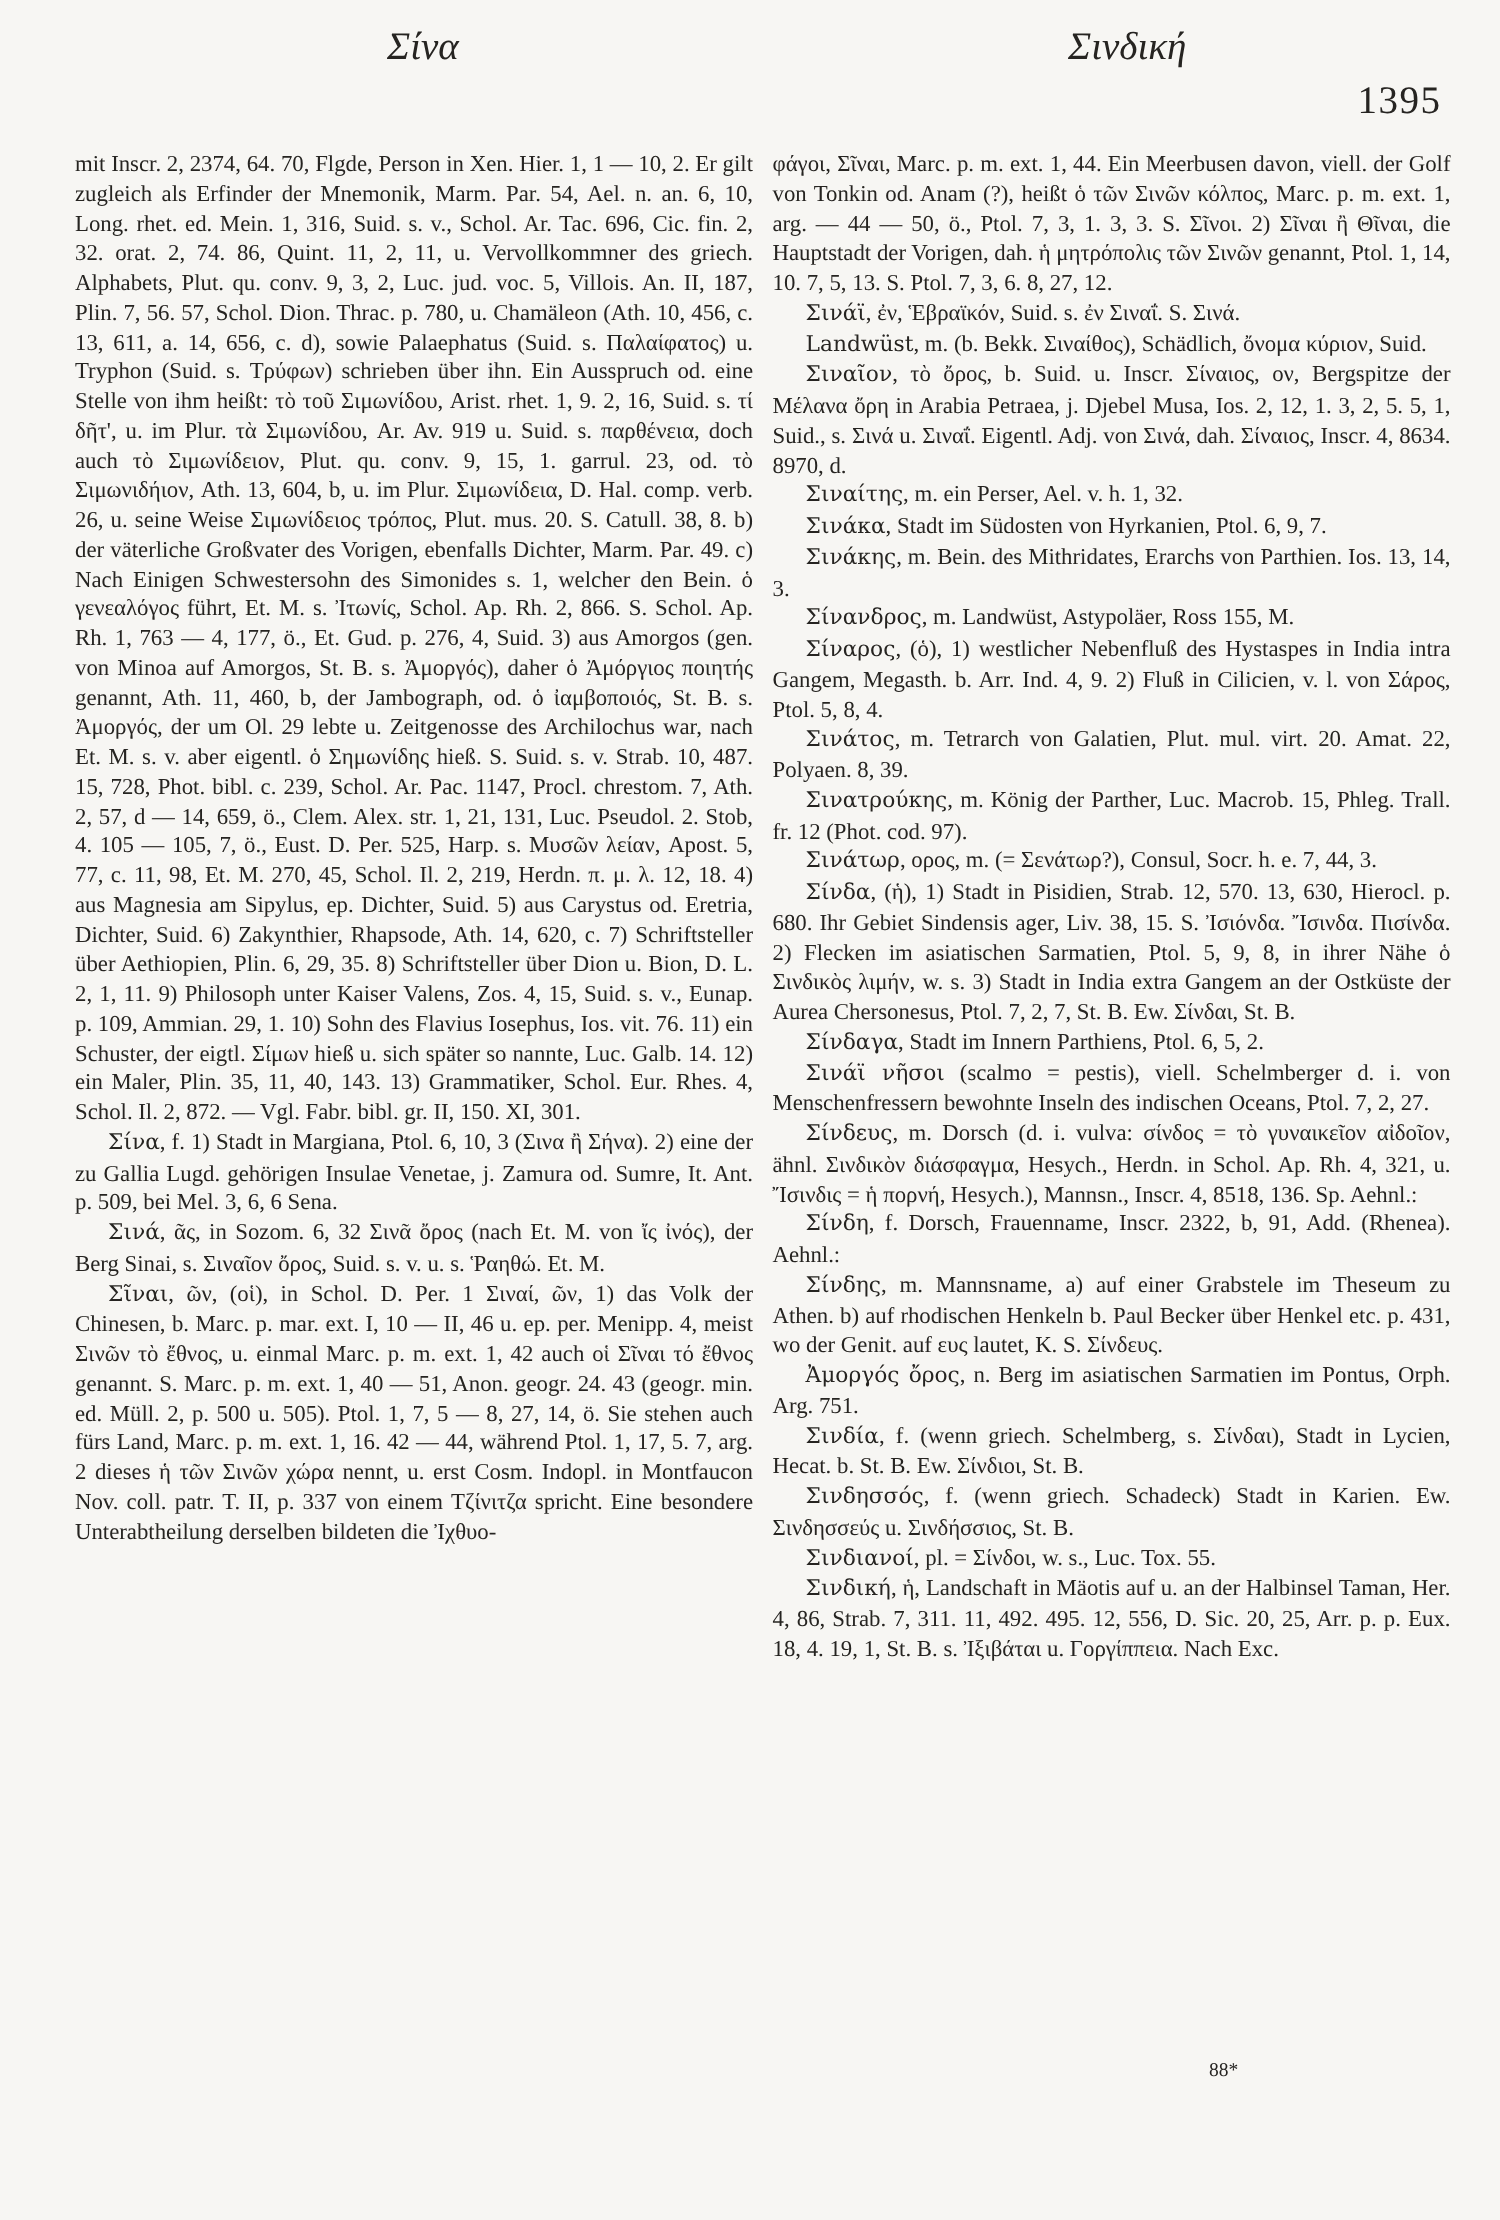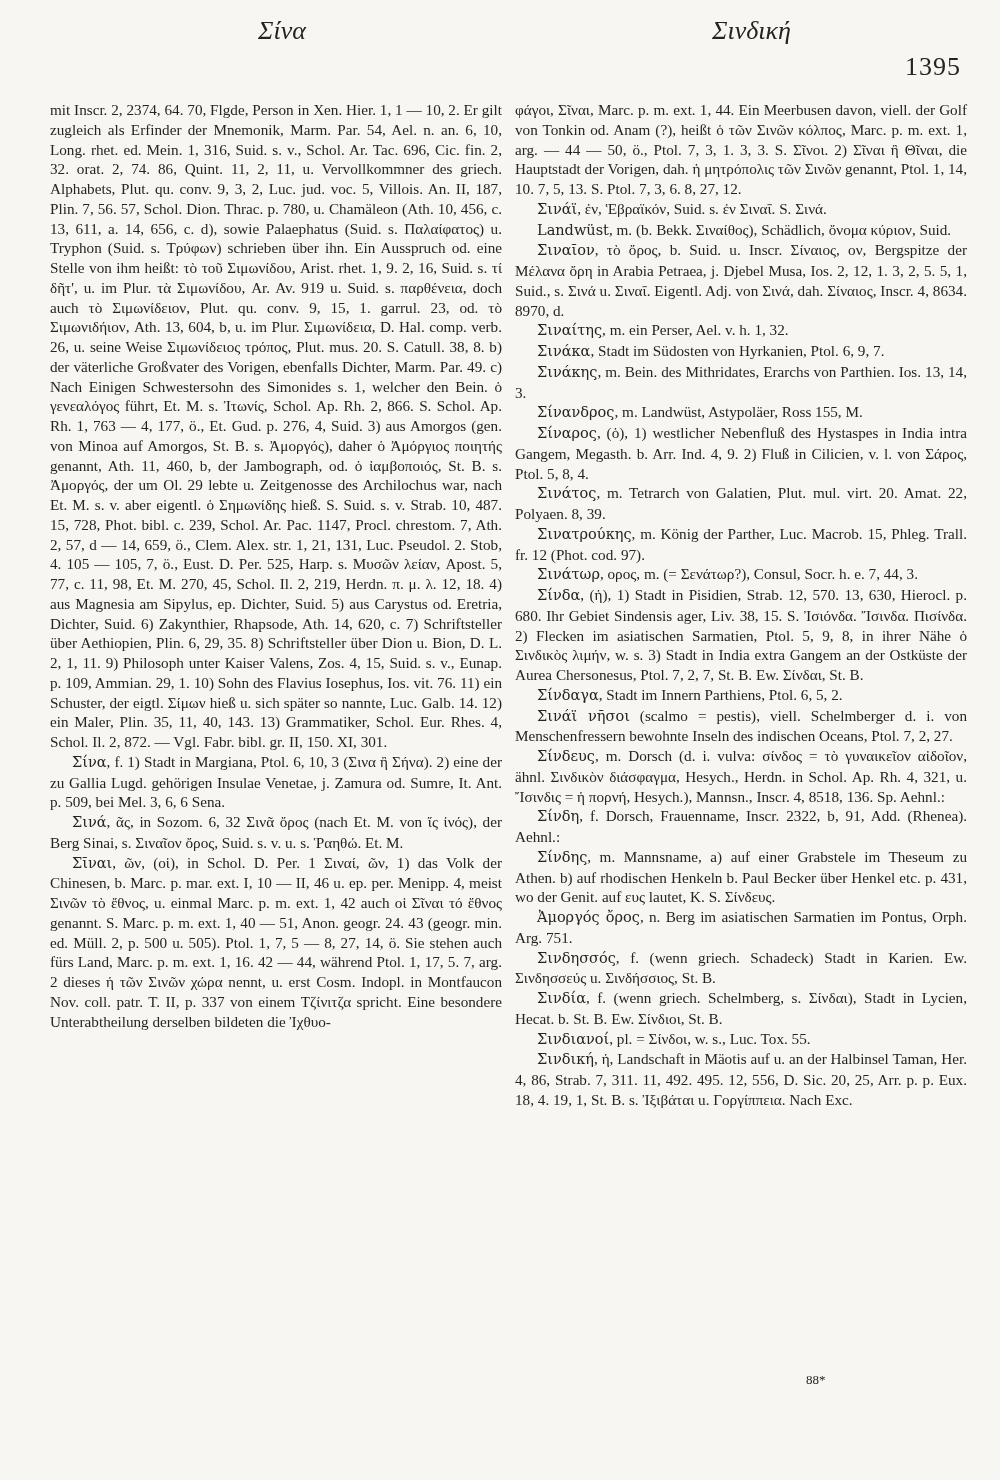--- a/index.html
+++ b/index.html
@@ -55,21 +55,21 @@
         <p class="entry"><span class="head">Σινάτος</span><span>, m. Tetrarch von Galatien, Plut. mul. virt. 20. Amat. 22, Polyaen. 8, 39.</span></p>
         <p class="entry"><span class="head">Σινατρούκης</span><span>, m. König der Parther, Luc. Macrob. 15, Phleg. Trall. fr. 12 (Phot. cod. 97).</span></p>
         <p class="entry"><span class="head">Σινάτωρ</span><span>, ορος, m. (= Σενάτωρ?), Consul, Socr. h. e. 7, 44, 3.</span></p>
         <p class="entry"><span class="head">Σίνδα</span><span>, (ἡ), 1) Stadt in Pisidien, Strab. 12, 570. 13, 630, Hierocl. p. 680. Ihr Gebiet Sindensis ager, Liv. 38, 15. S. Ἰσιόνδα. Ἴσινδα. Πισίνδα. 2) Flecken im asiatischen Sarmatien, Ptol. 5, 9, 8, in ihrer Nähe ὁ Σινδικὸς λιμήν, w. s. 3) Stadt in India extra Gangem an der Ostküste der Aurea Chersonesus, Ptol. 7, 2, 7, St. B. Ew. Σίνδαι, St. B.</span></p>
         <p class="entry"><span class="head">Σίνδαγα</span><span>, Stadt im Innern Parthiens, Ptol. 6, 5, 2.</span></p>
         <p class="entry"><span class="head">Σινάϊ νῆσοι</span><span> (scalmo = pestis), viell. Schelmberger d. i. von Menschenfressern bewohnte Inseln des indischen Oceans, Ptol. 7, 2, 27.</span></p>
         <p class="entry"><span class="head">Σίνδευς</span><span>, m. Dorsch (d. i. vulva: σίνδος = τὸ γυναικεῖον αἰδοῖον, ähnl. Σινδικὸν διάσφαγμα, Hesych., Herdn. in Schol. Ap. Rh. 4, 321, u. Ἴσινδις = ἡ πορνή, Hesych.), Mannsn., Inscr. 4, 8518, 136. Sp. Aehnl.:</span></p>
         <p class="entry"><span class="head">Σίνδη</span><span>, f. Dorsch, Frauenname, Inscr. 2322, b, 91, Add. (Rhenea). Aehnl.:</span></p>
         <p class="entry"><span class="head">Σίνδης</span><span>, m. Mannsname, a) auf einer Grabstele im Theseum zu Athen. b) auf rhodischen Henkeln b. Paul Becker über Henkel etc. p. 431, wo der Genit. auf ευς lautet, K. S. Σίνδευς.</span></p>
         <p class="entry"><span class="head">Ἀμοργός ὄρος</span><span>, n. Berg im asiatischen Sarmatien im Pontus, Orph. Arg. 751.</span></p>
+        <p class="entry"><span class="head">Σινδία</span><span>, f. (wenn griech. Schelmberg, s. Σίνδαι), Stadt in Lycien, Hecat. b. St. B. Ew. Σίνδιοι, St. B.</span></p>
         <p class="entry"><span class="head">Σινδησσός</span><span>, f. (wenn griech. Schadeck) Stadt in Karien. Ew. Σινδησσεύς u. Σινδήσσιος, St. B.</span></p>
-        <p class="entry"><span class="head">Σινδία</span><span>, f. (wenn griech. Schelmberg, s. Σίνδαι), Stadt in Lycien, Hecat. b. St. B. Ew. Σίνδιοι, St. B.</span></p>
         <p class="entry"><span class="head">Σινδιανοί</span><span>, pl. = Σίνδοι, w. s., Luc. Tox. 55.</span></p>
         <p class="entry"><span class="head">Σινδική</span><span>, ἡ, Landschaft in Mäotis auf u. an der Halbinsel Taman, Her. 4, 86, Strab. 7, 311. 11, 492. 495. 12, 556, D. Sic. 20, 25, Arr. p. p. Eux. 18, 4. 19, 1, St. B. s. Ἰξιβάται u. Γοργίππεια. Nach Exc.</span></p>
       </div>
   </div>
 
   <div class="footer">88*</div>
 </div>
 
 </body></html>

